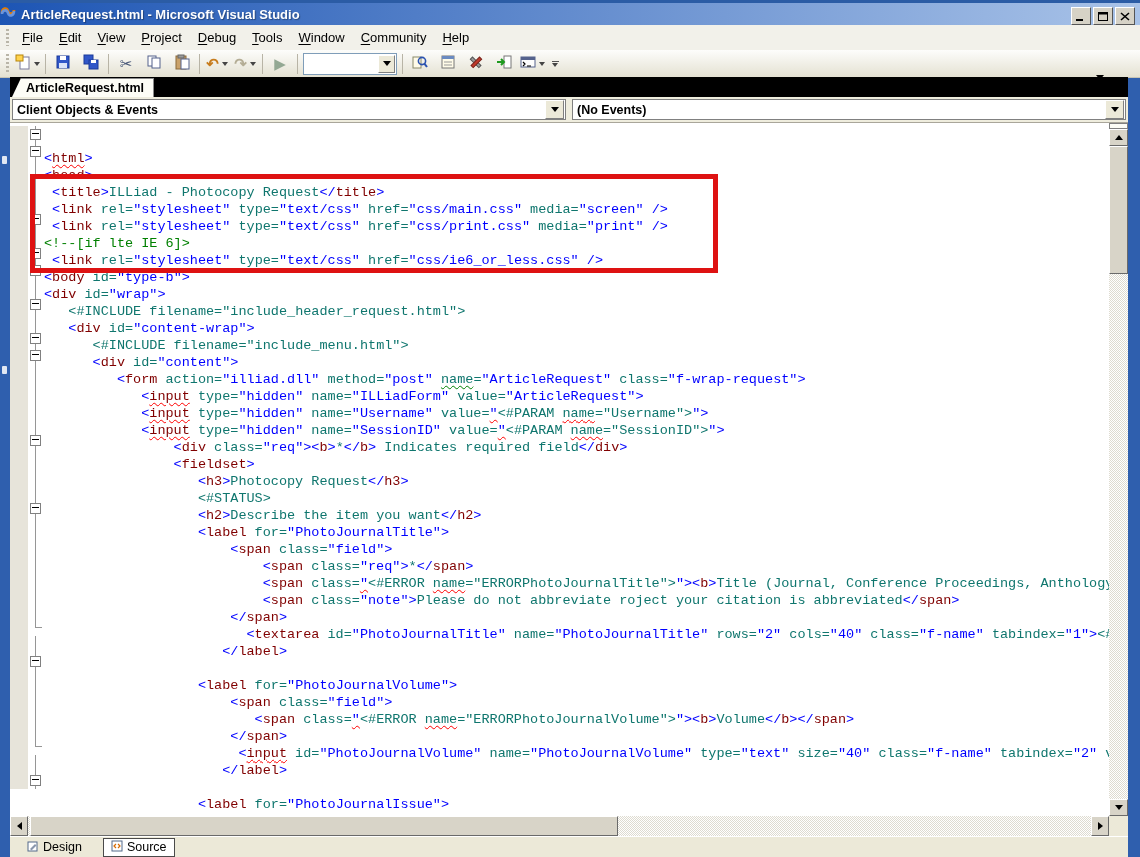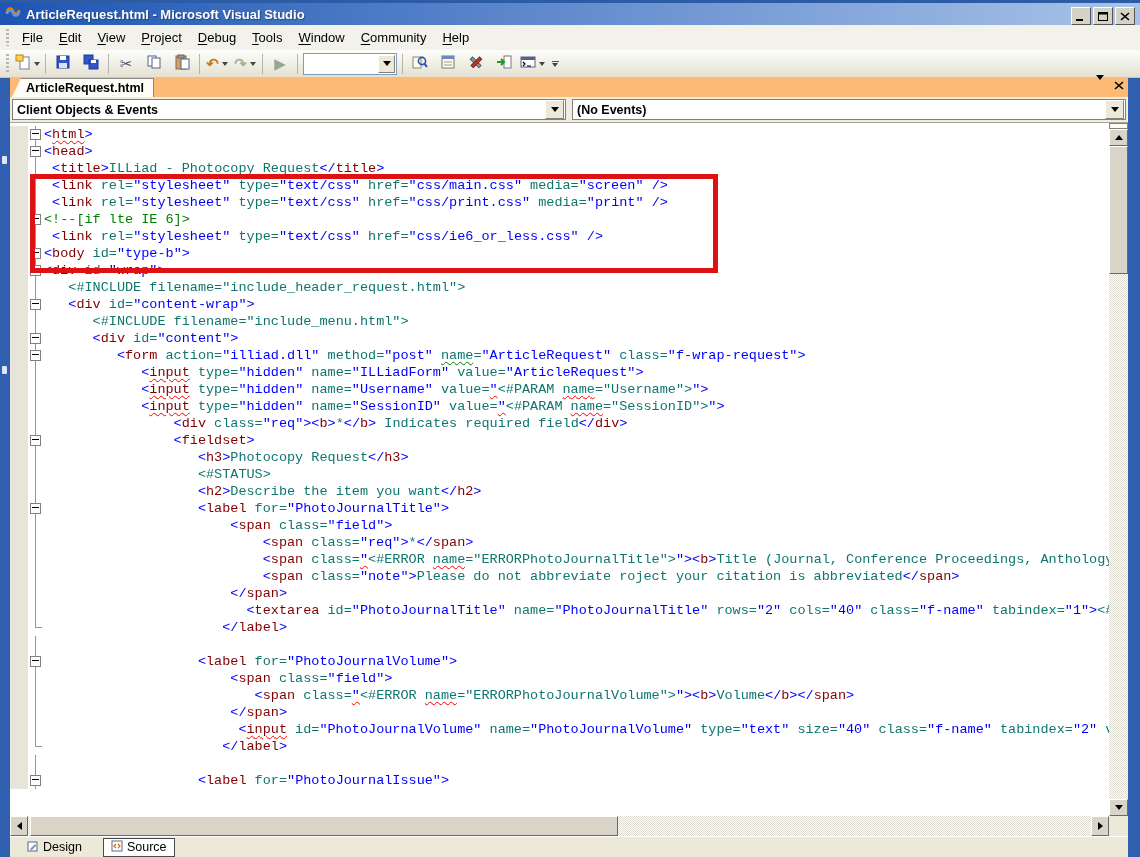--- a/index.html
+++ b/index.html
@@ -6,21 +6,21 @@
   body{
     width:1140px;height:857px;position:relative;overflow:hidden;
     background:#2f5fae;
     font-family:"Liberation Sans", sans-serif;
     -webkit-font-smoothing:antialiased;
   }
   
   .titlebar{position:absolute;top:0;left:0;right:0;height:25px;
     background:linear-gradient(to right,#1d55b4,#a9c3e8);
     border-top:3px solid #2b5ca5;box-sizing:border-box;
-    display:flex;align-items:center;padding-left:5px;color:#fff;}
+    display:flex;align-items:center;color:#fff;}
   .titlebar .apptitle{font-weight:bold;font-size:13px;margin-left:5px;white-space:nowrap;
     text-shadow:1px 1px 1px rgba(0,0,0,.35);}
   .winbtns{position:absolute;right:5px;top:4px;display:flex;gap:2px;}
   .winbtn{width:18px;height:16px;background:#d6d2c6;border:1px solid;
     border-color:#fff #555 #555 #fff;display:flex;align-items:center;justify-content:center;}
   .winbtn svg{display:block}
   
   .menubar{position:absolute;top:25px;left:0;right:0;height:25px;background:#f2f1ea;
     display:flex;align-items:center;font-size:13px;color:#000;border-bottom:1px solid #e2e0d4;}
   .menubar .grip{width:8px;height:17px;margin:0 2px 0 4px;
@@ -42,21 +42,21 @@
   .dd-arrow{width:0;height:0;border-left:3px solid transparent;border-right:3px solid transparent;
     border-top:4px solid #444;margin-left:3px;}
   .tb-combo{width:92px;height:20px;background:#fff;border:1px solid #7f9db9;
     display:flex;align-items:center;justify-content:flex-end;margin:0 2px;}
   .tb-combo .cbtn{width:15px;height:16px;background:#ece9d8;border:1px solid;
     border-color:#fff #808080 #808080 #fff;display:flex;align-items:center;justify-content:center;margin-right:1px;}
   .chevron{margin-left:2px;display:flex;flex-direction:column;align-items:center;width:12px;}
   .chevron .bar{width:7px;height:1px;background:#555;margin-bottom:1px;}
   
   .docarea{position:absolute;top:77px;left:10px;width:1118px;height:780px;background:#efedde;}
-  .tabstrip{position:absolute;top:0;left:0;right:0;height:20px;background:#fdba74;
+  .tabstrip{position:absolute;top:0;left:0;right:0;height:20px;background:#000000;
     border-bottom:1px solid #fff;}
   .doctab{position:absolute;left:2px;bottom:0;height:19px;background:#fdfdf6;
     clip-path:polygon(9px 0,100% 0,100% 100%,0 100%);
     display:flex;align-items:center;padding:0 10px 0 14px;
     font-size:12.5px;font-weight:bold;box-shadow:inset 0 1px 0 #8a8a8a, inset -1px 0 0 #8a8a8a;}
   .docwin-btns{position:absolute;right:4px;top:3px;display:flex;gap:10px;align-items:center;color:#000;}
   .docwin-btns .b{font-size:11px;line-height:12px;}
   
   .combobar{position:absolute;top:20px;left:0;right:0;height:25px;background:#efedde;}
   .combo{position:absolute;top:2px;height:21px;background:#fff;border:1px solid #808080;
@@ -74,21 +74,21 @@
   .lines{position:absolute;left:0;top:0;right:19px;bottom:0;overflow:hidden;padding-top:3px;}
   .row{display:flex;height:17px;white-space:nowrap;}
   .selmargin{width:18px;flex:none;background:#e7e4da;}
   .gut{width:16px;flex:none;position:relative;}
   .g-line::before,.g-box::before{content:"";position:absolute;left:7px;top:0;bottom:0;width:1px;background:#969696;}
   .g-end::before{content:"";position:absolute;left:7px;top:0;height:9px;width:1px;background:#969696;}
   .g-end::after{content:"";position:absolute;left:7px;top:8px;width:7px;height:1px;background:#969696;}
   .foldbox{position:absolute;left:2px;top:3px;width:9px;height:9px;background:#fff;
     border:1px solid #808080;}
   .foldbox::after{content:"";position:absolute;left:1px;right:1px;top:3px;height:1px;background:#000;}
-  .codeln{font-family:"Liberation Mono","DejaVu Sans Mono",monospace;font-size:13.5px;line-height:17px;}
+  .codeln{font-family:"Liberation Mono","DejaVu Sans Mono",monospace;font-size:13.5px;line-height:17px;margin-top:24px;}
   .c-d{color:#0000ff}.c-t{color:#800000}.c-a{color:#0f766e}.c-v{color:#0000ff}
   .c-c{color:#008000}.c-x{color:#0f766e}
   .sq-r{text-decoration-line:underline;text-decoration-style:wavy;text-decoration-color:#ff0000;
     text-decoration-thickness:1px;text-underline-offset:2px;}
   .sq-g{text-decoration-line:underline;text-decoration-style:wavy;text-decoration-color:#008000;
     text-decoration-thickness:1px;text-underline-offset:2px;}
   .caret{display:inline-block;width:1.5px;height:14px;background:#000;vertical-align:-2px;margin-left:1px;}
   .annotation-box{position:absolute;left:20px;top:51px;width:678px;height:89px;
     border:5px solid #de1212;z-index:5;pointer-events:none;}
   

